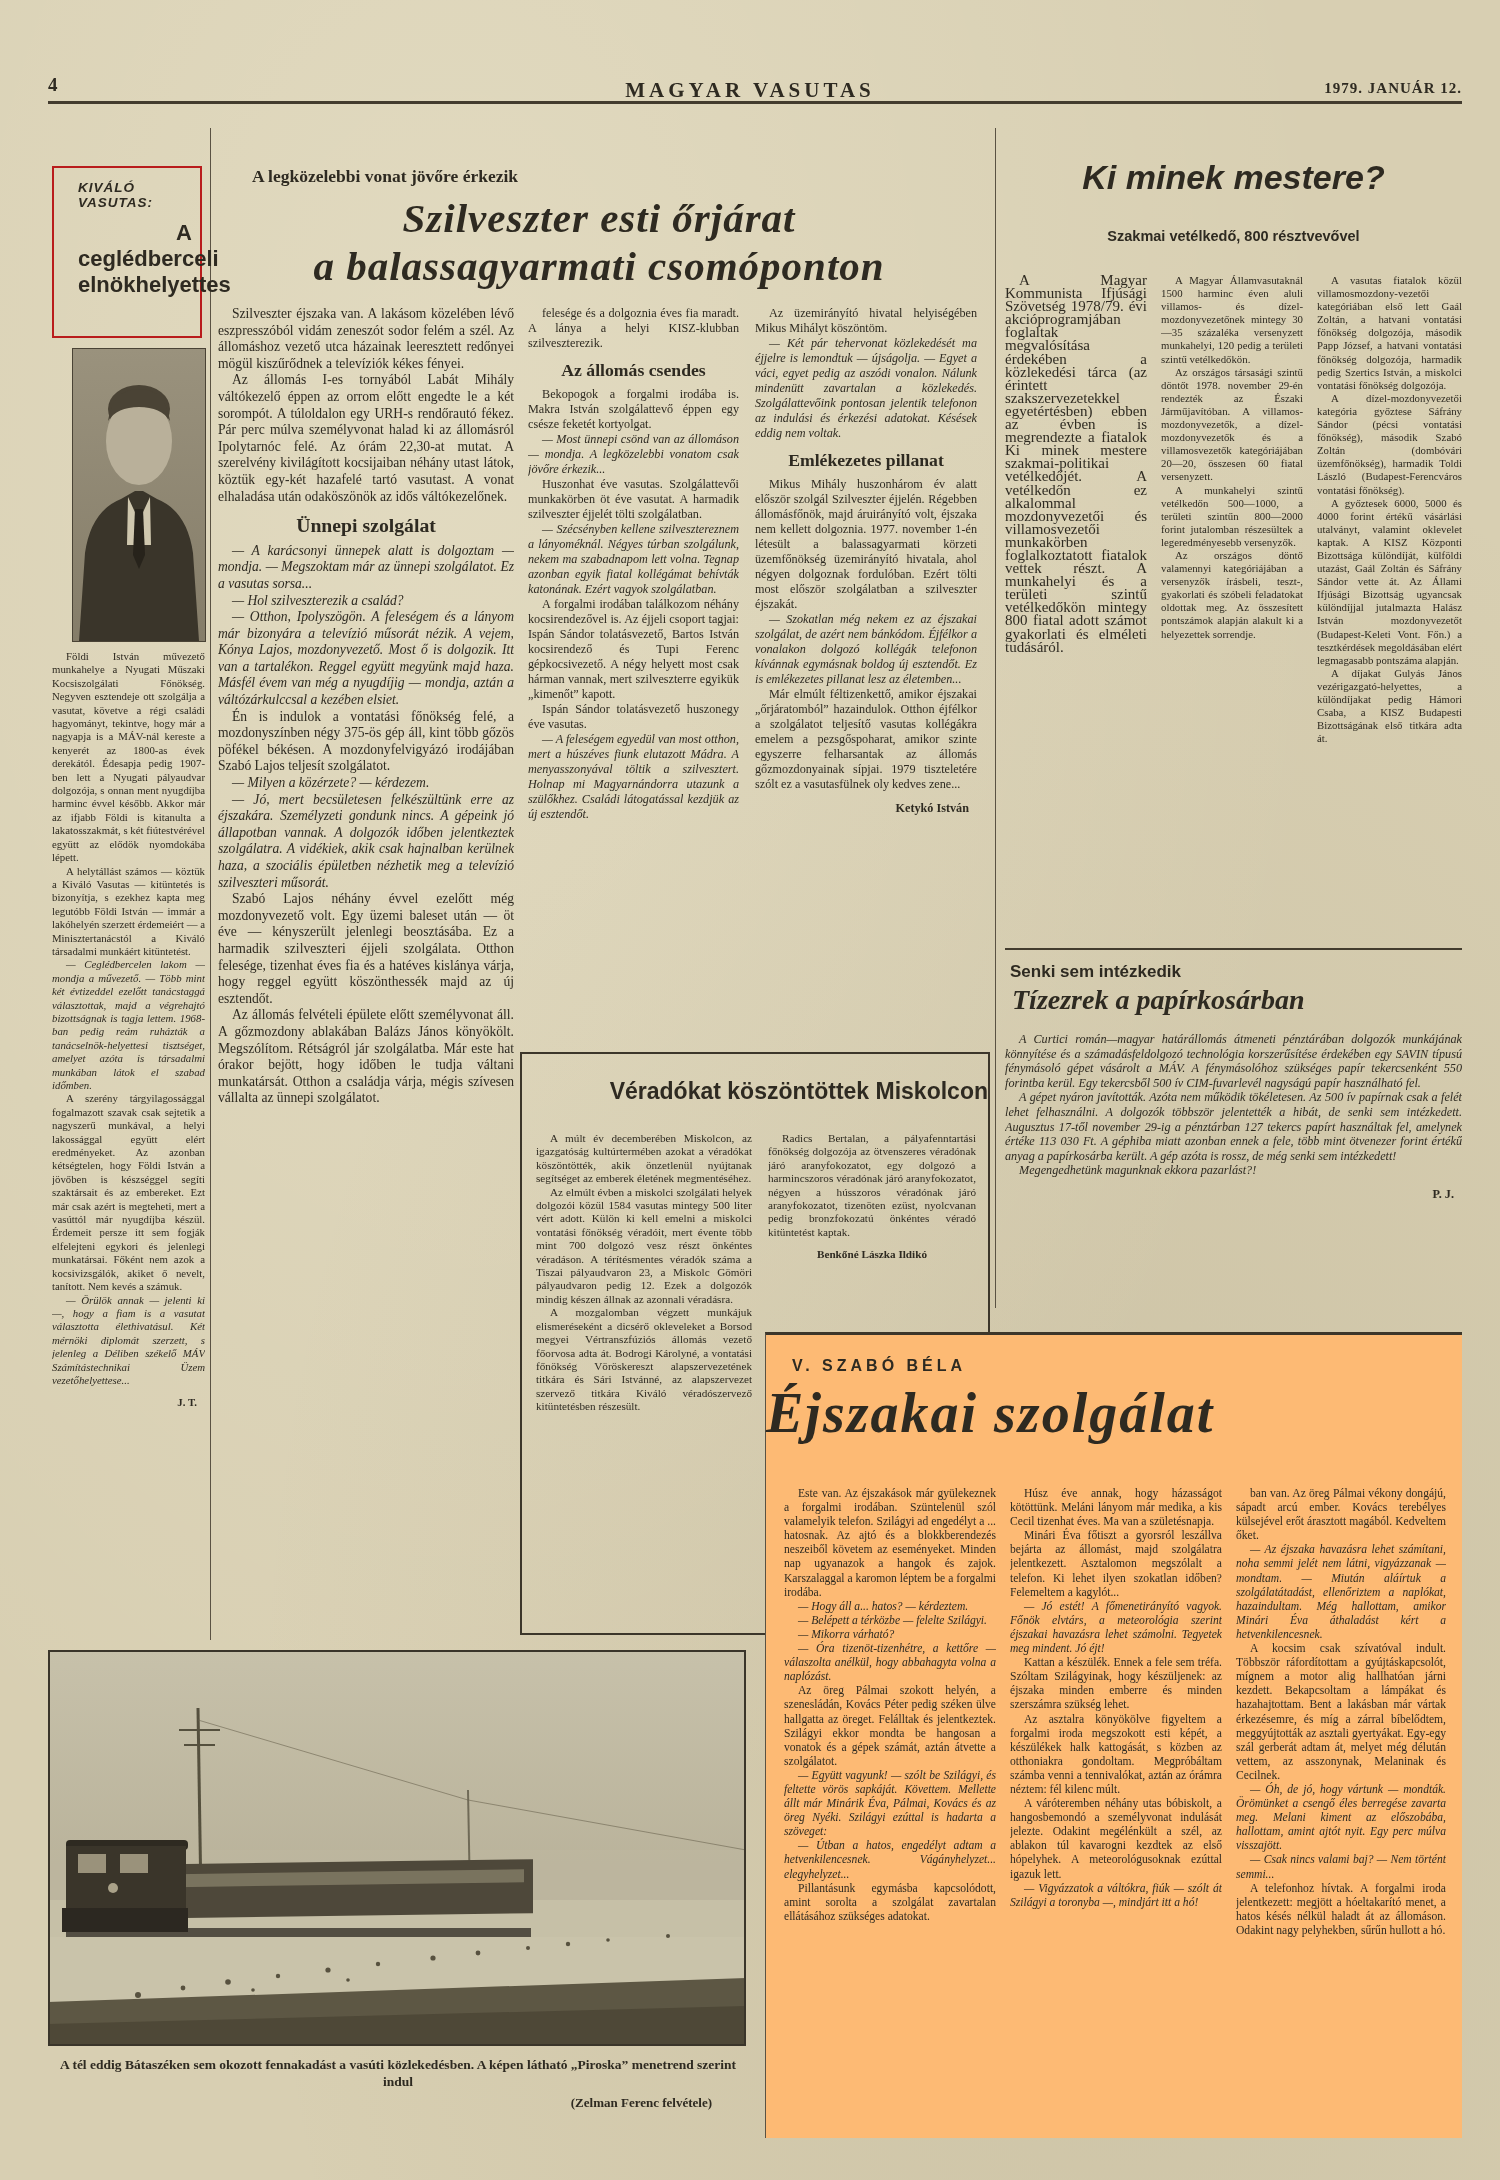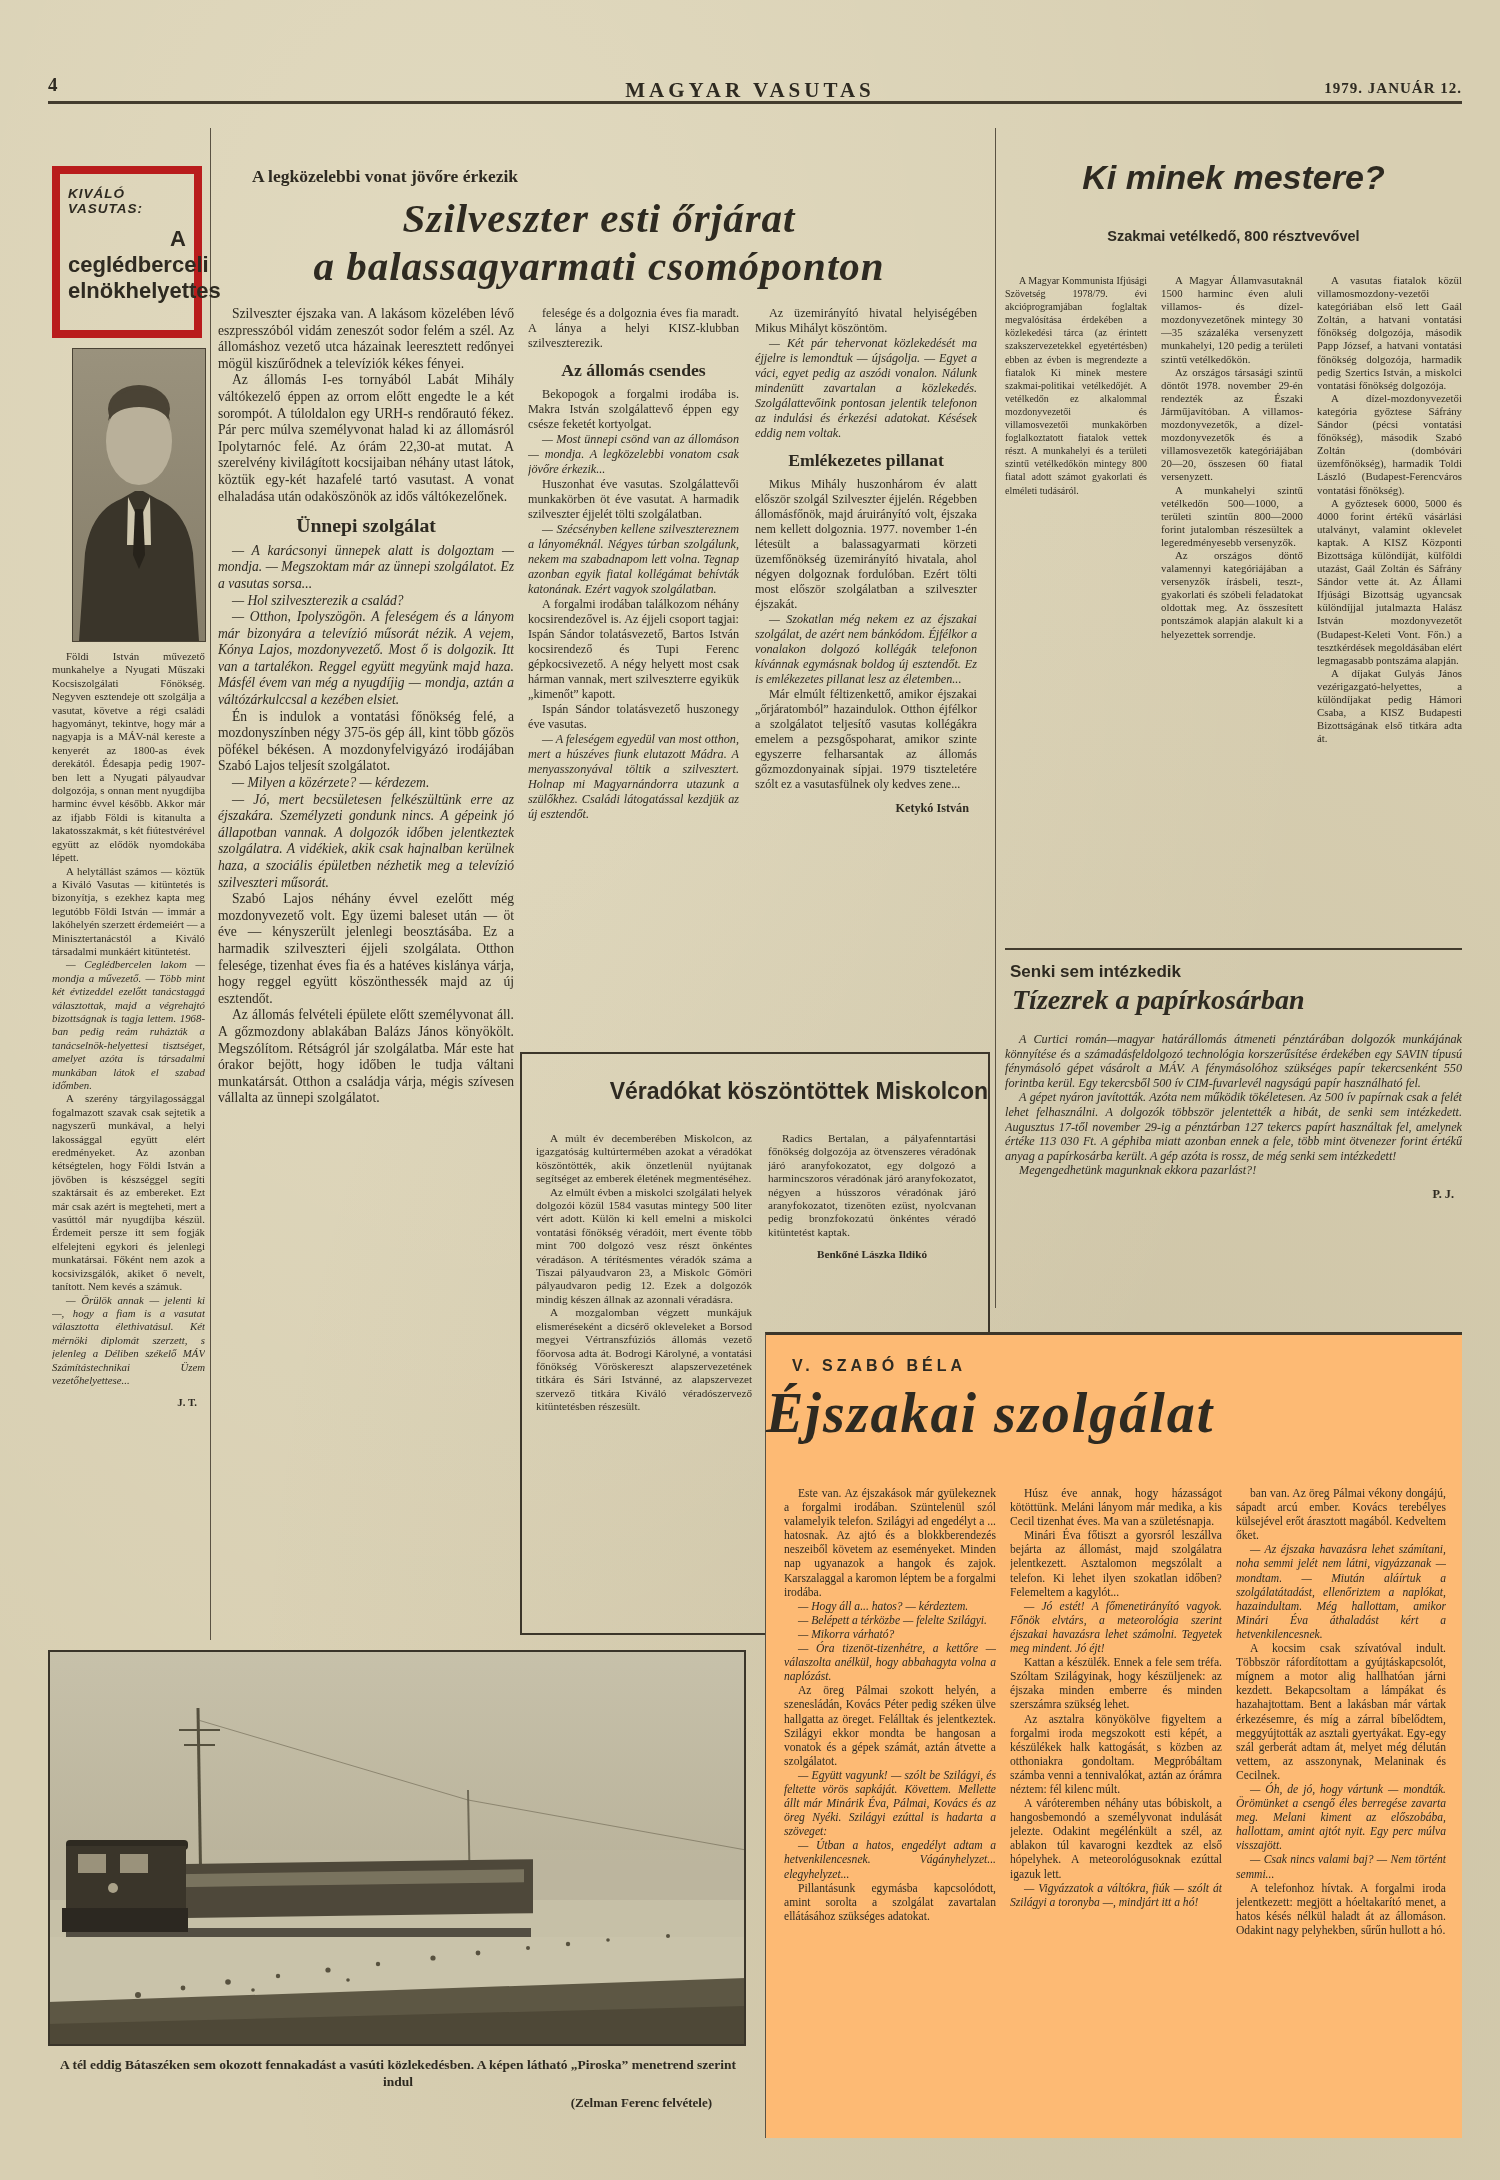--- a/index.html
+++ b/index.html
@@ -22,21 +22,21 @@
   
   .col{position:absolute;overflow:hidden;text-align:justify;}
   .col p.para{margin:0;text-indent:14px;}
   .col p.para.italic{font-style:italic;}
   .subhead{font-weight:bold;text-align:center;text-indent:0;
     font-size:1.45em;margin:12px 0 9px;font-family:"Liberation Serif",serif;}
   .sig{text-align:right;font-weight:bold;margin-top:9px;padding-right:8px;font-style:normal;}
   .sig.center{text-align:center;padding-right:0;}
   
   .left-box{position:absolute;left:52px;top:166px;width:150px;height:172px;
-    border:8px solid #b91c1c;box-sizing:border-box;padding:12px 8px 0 8px;}
+    border:2px solid #b91c1c;box-sizing:border-box;padding:12px 8px 0 24px;}
   .left-kicker{font-family:"Liberation Sans",sans-serif;font-style:italic;font-weight:bold;
     font-size:13.5px;letter-spacing:1px;margin-bottom:10px;}
   .left-title{font-family:"Liberation Sans",sans-serif;font-weight:bold;font-size:22px;
     line-height:26px;text-align:right;}
   .portrait{position:absolute;left:72px;top:348px;width:132px;height:292px;
     border:1px solid #4a4335;}
   .leftbody{left:52px;top:650px;width:153px;height:952px;font-size:10.8px;line-height:13.4px;}
   
   .szil-kicker{position:absolute;left:252px;top:166px;font-size:17.5px;font-weight:bold;}
   .szil-h1{position:absolute;left:218px;width:762px;text-align:center;
@@ -49,21 +49,21 @@
     border:2px solid #3c362a;box-sizing:border-box;}
   .veradok-title{position:absolute;left:0;top:24px;width:100%;text-align:right;
     font-family:"Liberation Sans",sans-serif;font-weight:bold;font-size:23px;}
   .veradok-c1{left:14px;top:78px;width:216px;height:482px;font-size:11.2px;line-height:13.4px;}
   .veradok-c2{left:246px;top:78px;width:208px;height:482px;font-size:11.2px;line-height:13.4px;}
   
   .kiminek-title{position:absolute;left:1005px;top:158px;width:457px;text-align:center;
     font-family:"Liberation Sans",sans-serif;font-style:italic;font-weight:bold;font-size:34px;}
   .kiminek-sub{position:absolute;left:1005px;top:228px;width:457px;text-align:center;
     font-family:"Liberation Sans",sans-serif;font-weight:bold;font-size:14.5px;}
-  .km-c1{left:1005px;top:274px;width:142px;height:668px;font-size:10px;line-height:13.1px;}
+  .km-c1{left:1005px;top:274px;width:142px;height:668px;font-size:15px;line-height:13.1px;}
   .km-c2{left:1161px;top:274px;width:142px;height:668px;font-size:10.8px;line-height:13.1px;}
   .km-c3{left:1317px;top:274px;width:145px;height:668px;font-size:10.8px;line-height:13.1px;}
   
   .int-kicker{position:absolute;left:1010px;top:962px;font-family:"Liberation Sans",sans-serif;
     font-weight:bold;font-size:17px;}
   .int-title{position:absolute;left:1012px;top:984px;font-style:italic;font-weight:bold;font-size:28px;}
   .int-body{left:1005px;top:1032px;width:457px;height:272px;font-size:12.2px;line-height:14.6px;font-style:italic;}
   
   .ejszakai{position:absolute;left:765px;top:1332px;width:697px;height:806px;
     background:#fdba74;border-top:3px solid #3c362a;border-left:1px solid #5a5243;box-sizing:border-box;}

